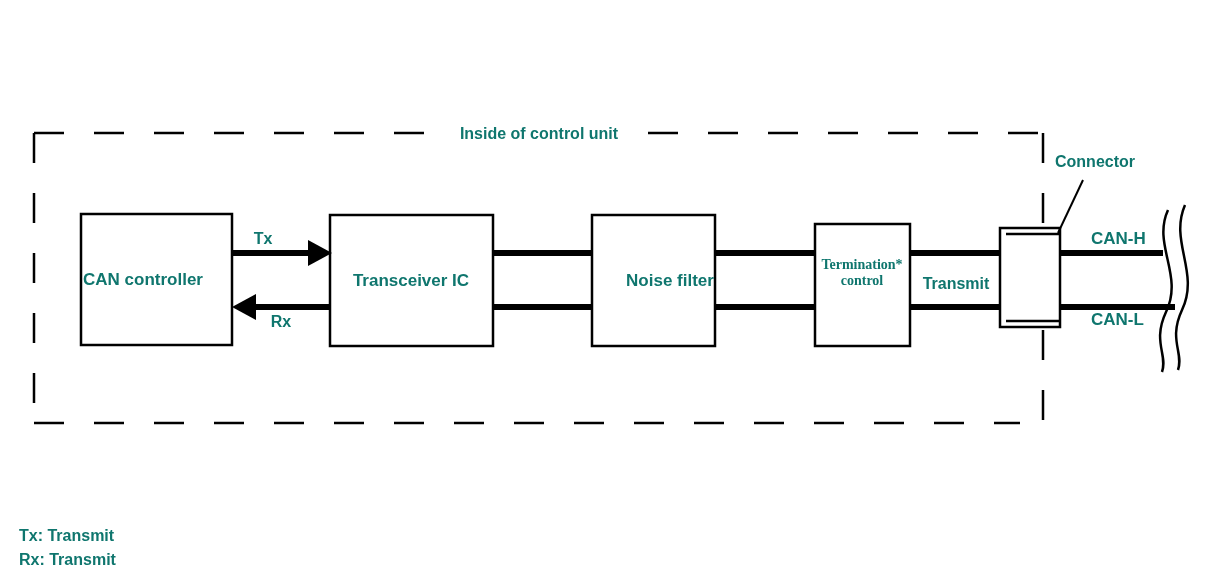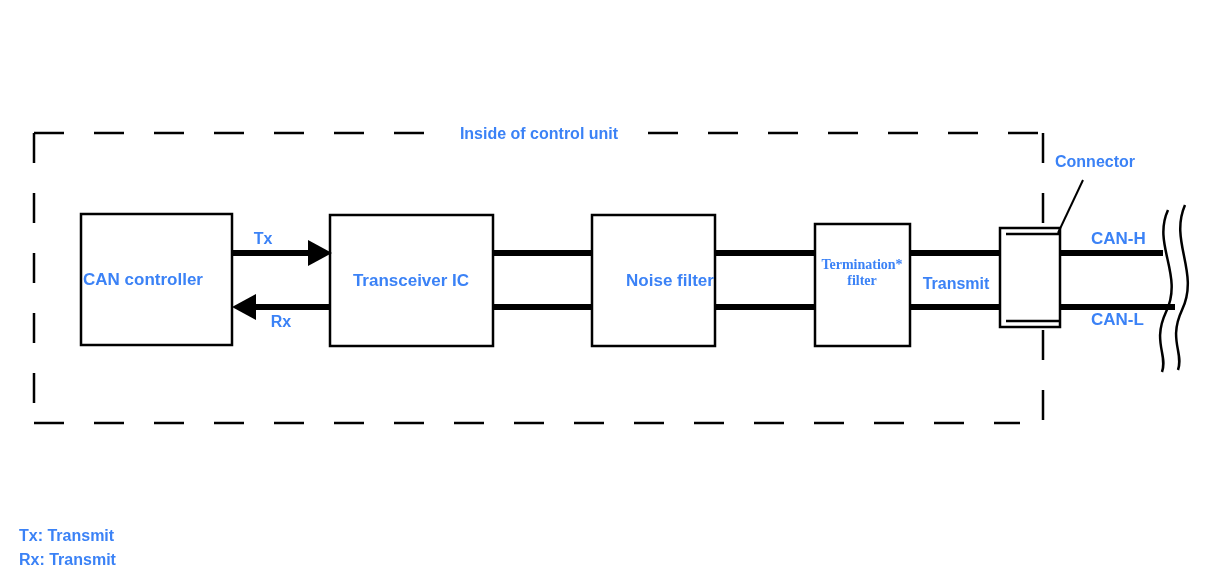--- a/index.html
+++ b/index.html
@@ -27,21 +27,21 @@
     left: 0;
     top: 0;
     width: 1216px;
     height: 582px;
     display: block;
   }
   .lbl {
     position: absolute;
     font-family: "Liberation Sans", sans-serif;
     font-weight: bold;
-    color: #3b82f6;
+    color: #0f766e;
     white-space: nowrap;
     line-height: 1.15;
   }
   .lbl-center {
     text-align: center;
     transform: translate(-50%, -50%);
   }
   .lbl-left {
     text-align: left;
   }
@@ -128,21 +128,21 @@
   <div class="lbl lbl-center region-label" style="left:539px; top:134px;">Inside of control unit</div>
 
   <div class="lbl lbl-center box-title" style="left:143px; top:280px;">CAN controller</div>
 
   <div class="lbl lbl-center box-title" style="left:411px; top:281px;">Transceiver IC</div>
 
   <div class="lbl lbl-center box-title" style="left:653px; top:281px;margin-left:17px;">Noise filter</div>
 
   <div class="lbl lbl-center box-title-sm" style="left:862px; top:273px;">
     <span>Termination*</span><br>
-    <span>filter</span>
+    <span>control</span>
   </div>
 
   <div class="lbl lbl-center sig-label" style="left:263px; top:239px;">Tx</div>
 
   <div class="lbl lbl-center sig-label" style="left:281px; top:322px;">Rx</div>
 
   <div class="lbl lbl-center annot-label" style="left:956px; top:284px;">Transmit</div>
 
   <div class="lbl lbl-left annot-label" style="left:1055px; top:153px;">Connector</div>
 

